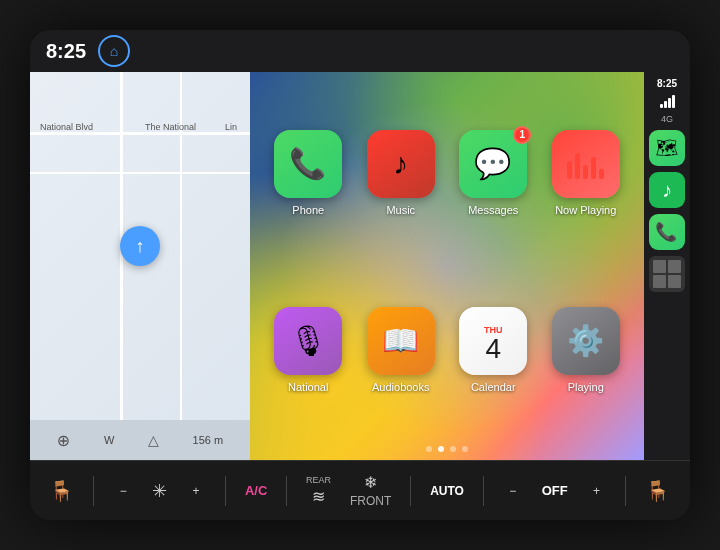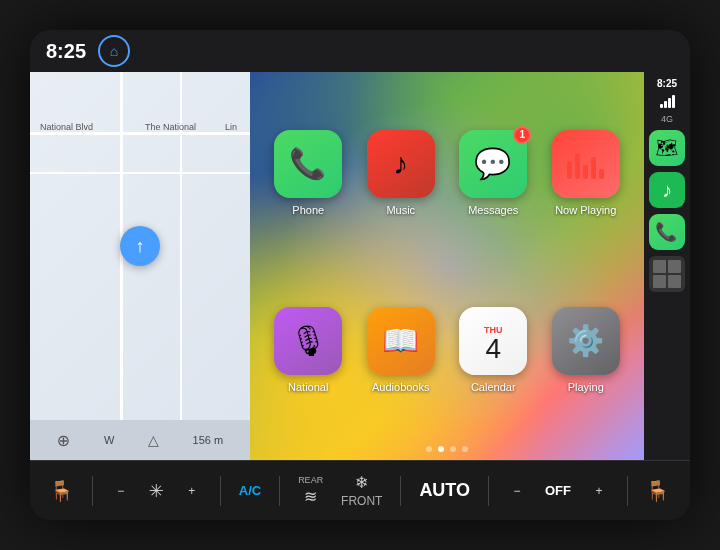--- a/index.html
+++ b/index.html
@@ -411,26 +411,26 @@
       cursor: pointer;
     }
 
     .fan-icon {
       font-size: 18px;
       color: #ccc;
     }
 
     .ac-label {
       font-size: 13px;
-      color: #0ea5e9;
+      color: #ec4899;
       font-weight: 600;
     }
 
     .auto-label {
-      font-size: 18px;
+      font-size: 12px;
       color: #fff;
       font-weight: 600;
     }
 
     .off-label {
       font-size: 13px;
       color: #fff;
       font-weight: 600;
     }
   </style>

